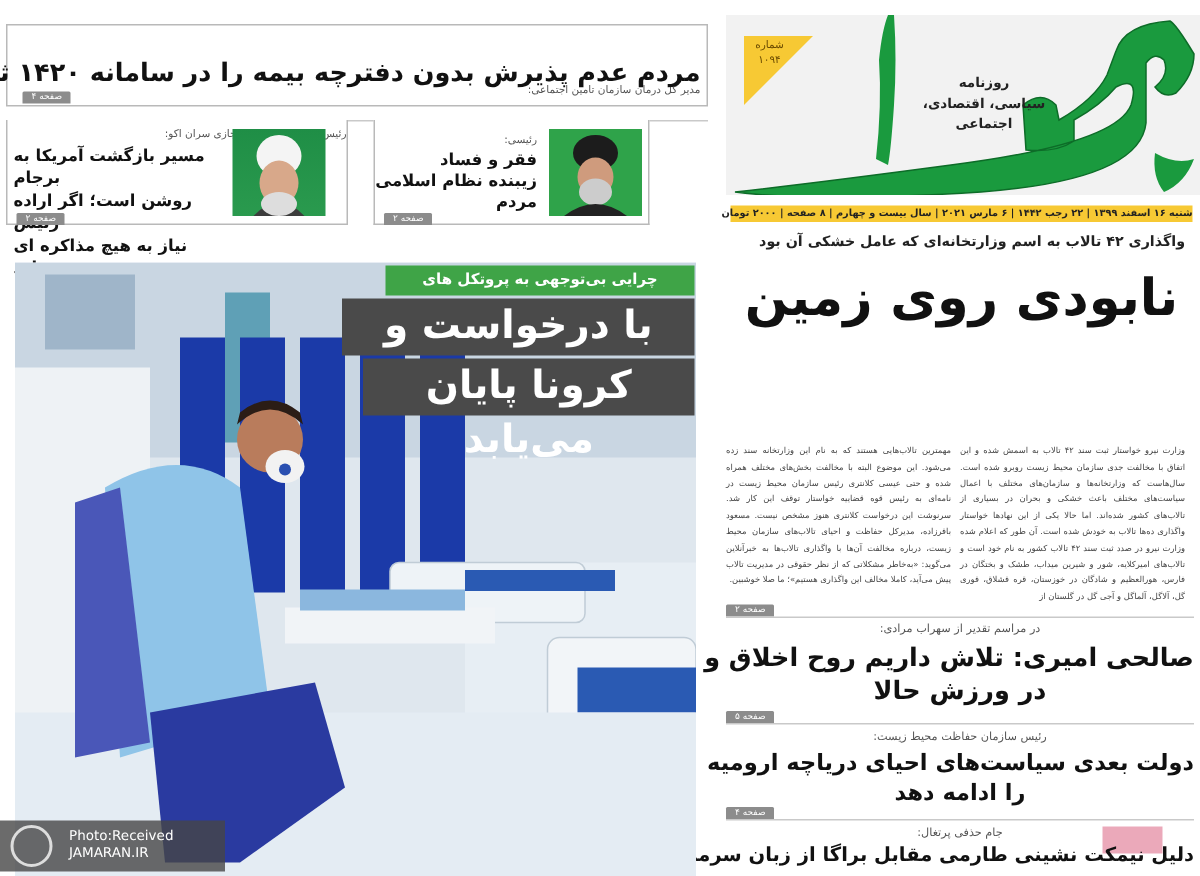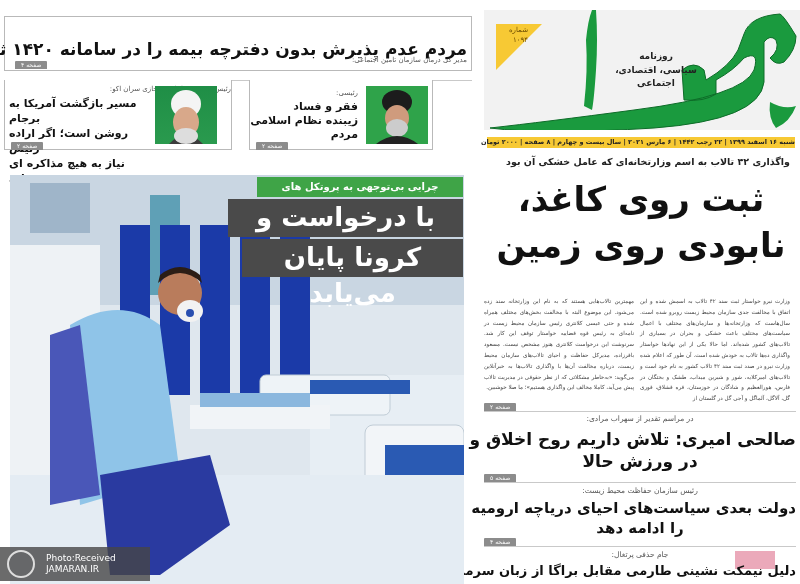--- a/index.html
+++ b/index.html
@@ -11,21 +11,21 @@
   
   .box { position: absolute; border: 1px solid #b9b9b9; background: #fff; }
   .kicker { font-size: 7px; color: #555; line-height: 1.1; }
   .page-tag { position: absolute; background: #8c8c8c; color: #fff; font-size: 6px; padding: 0 6px; height: 8px; line-height: 8px; border-radius: 1px 1px 0 0; direction: rtl; }
   .hl { font-weight: bold; color: #111; }
 
   
   .masthead { position: absolute; left: 484px; top: 10px; width: 316px; height: 120px; background: #f2f2f2; overflow: hidden; }
   .logo-svg { position: absolute; left: 0; top: 0; }
   .issue-tri { position: absolute; left: 12px; top: 14px; width: 46px; height: 46px; }
-  .issue-text { position: absolute; left: 14px; top: 16px; font-size: 7px; color: #6b4b00; text-align: right; line-height: 1.4; direction: rtl; width: 30px; }
+  .issue-text { position: absolute; left: 14px; top: 16px; font-size: 7px; color: #6b4b00; text-align: center; line-height: 1.4; direction: rtl; width: 30px; }
   .tagline { position: absolute; left: 112px; top: 40px; width: 120px; text-align: center; font-size: 9px; font-weight: bold; color: #222; line-height: 1.5; }
   .dateline { position: absolute; left: 487px; top: 137px; width: 308px; height: 11px; background: #f7c934; font-size: 6.5px; line-height: 11px; color: #222; text-align: center; white-space: nowrap; font-weight: bold; }
 
   
   .lead-kicker { position: absolute; left: 490px; top: 156px; width: 300px; text-align: right; font-size: 9.5px; color: #222; font-weight: bold; }
   .lead-head { position: absolute; left: 486px; top: 176px; width: 310px; text-align: center; font-size: 34px; font-weight: bold; line-height: 46px; color: #111; letter-spacing: -1px; }
   .body-col { position: absolute; top: 296px; width: 150px; font-size: 5.6px; line-height: 10.8px; color: #444; text-align: justify; }
   .sep { position: absolute; height: 1px; background: #c9c9c9; }
 
   .sub-kicker { position: absolute; text-align: center; font-size: 7.5px; color: #555; }
@@ -101,21 +101,20 @@
   </div>
   <div class="tagline">
     <div>روزنامه</div>
     <div>سیاسی، اقتصادی، اجتماعی</div>
   </div>
 </div>
 <div class="dateline">شنبه ۱۶ اسفند ۱۳۹۹ | ۲۲ رجب ۱۴۴۲ | ۶ مارس ۲۰۲۱ | سال بیست و چهارم | ۸ صفحه | ۲۰۰۰ تومان</div>
 
 <div class="lead-kicker">واگذاری ۴۲ تالاب به اسم وزارتخانه‌ای که عامل خشکی آن بود</div>
 <div class="lead-head">
-  <div>ثبت روی کاغذ،</div>
   <div>نابودی روی زمین</div>
 </div>
 <div class="body-col" style="left:640px;">وزارت نیرو خواستار ثبت سند ۴۲ تالاب به اسمش شده و این اتفاق با مخالفت جدی سازمان محیط زیست روبرو شده است. سال‌هاست که وزارتخانه‌ها و سازمان‌های مختلف با اعمال سیاست‌های مختلف باعث خشکی و بحران در بسیاری از تالاب‌های کشور شده‌اند. اما حالا یکی از این نهادها خواستار واگذاری ده‌ها تالاب به خودش شده است. آن طور که اعلام شده وزارت نیرو در صدد ثبت سند ۴۲ تالاب کشور به نام خود است و تالاب‌های امیرکلایه، شور و شیرین میداب، طشک و بختگان در فارس، هورالعظیم و شادگان در خوزستان، قره قشلاق، قوری گل، آلاگل، آلماگل و آجی گل در گلستان از</div>
 <div class="body-col" style="left:484px;">مهمترین تالاب‌هایی هستند که به نام این وزارتخانه سند زده می‌شود. این موضوع البته با مخالفت بخش‌های مختلف همراه شده و حتی عیسی کلانتری رئیس سازمان محیط زیست در نامه‌ای به رئیس قوه قضاییه خواستار توقف این کار شد. سرنوشت این درخواست کلانتری هنوز مشخص نیست. مسعود باقرزاده، مدیرکل حفاظت و احیای تالاب‌های سازمان محیط زیست، درباره مخالفت آن‌ها با واگذاری تالاب‌ها به خبرآنلاین می‌گوید: «به‌خاطر مشکلاتی که از نظر حقوقی در مدیریت تالاب پیش می‌آید، کاملا مخالف این واگذاری هستیم»؛ ما صلا خوشبین.</div>
 <div class="page-tag" style="left:484px; top:403px;">صفحه ۲</div>
 <div class="sep" style="left:484px; top:411px; width:312px;"></div>
 
 <div class="sub-kicker" style="left:484px; top:414px; width:312px;">در مراسم تقدیر از سهراب مرادی:</div>
 <div class="sub-head" style="left:484px; top:428px; width:312px;">
   <div style="white-space:nowrap;">صالحی امیری: تلاش داریم روح اخلاق و فرهنگ را</div>

